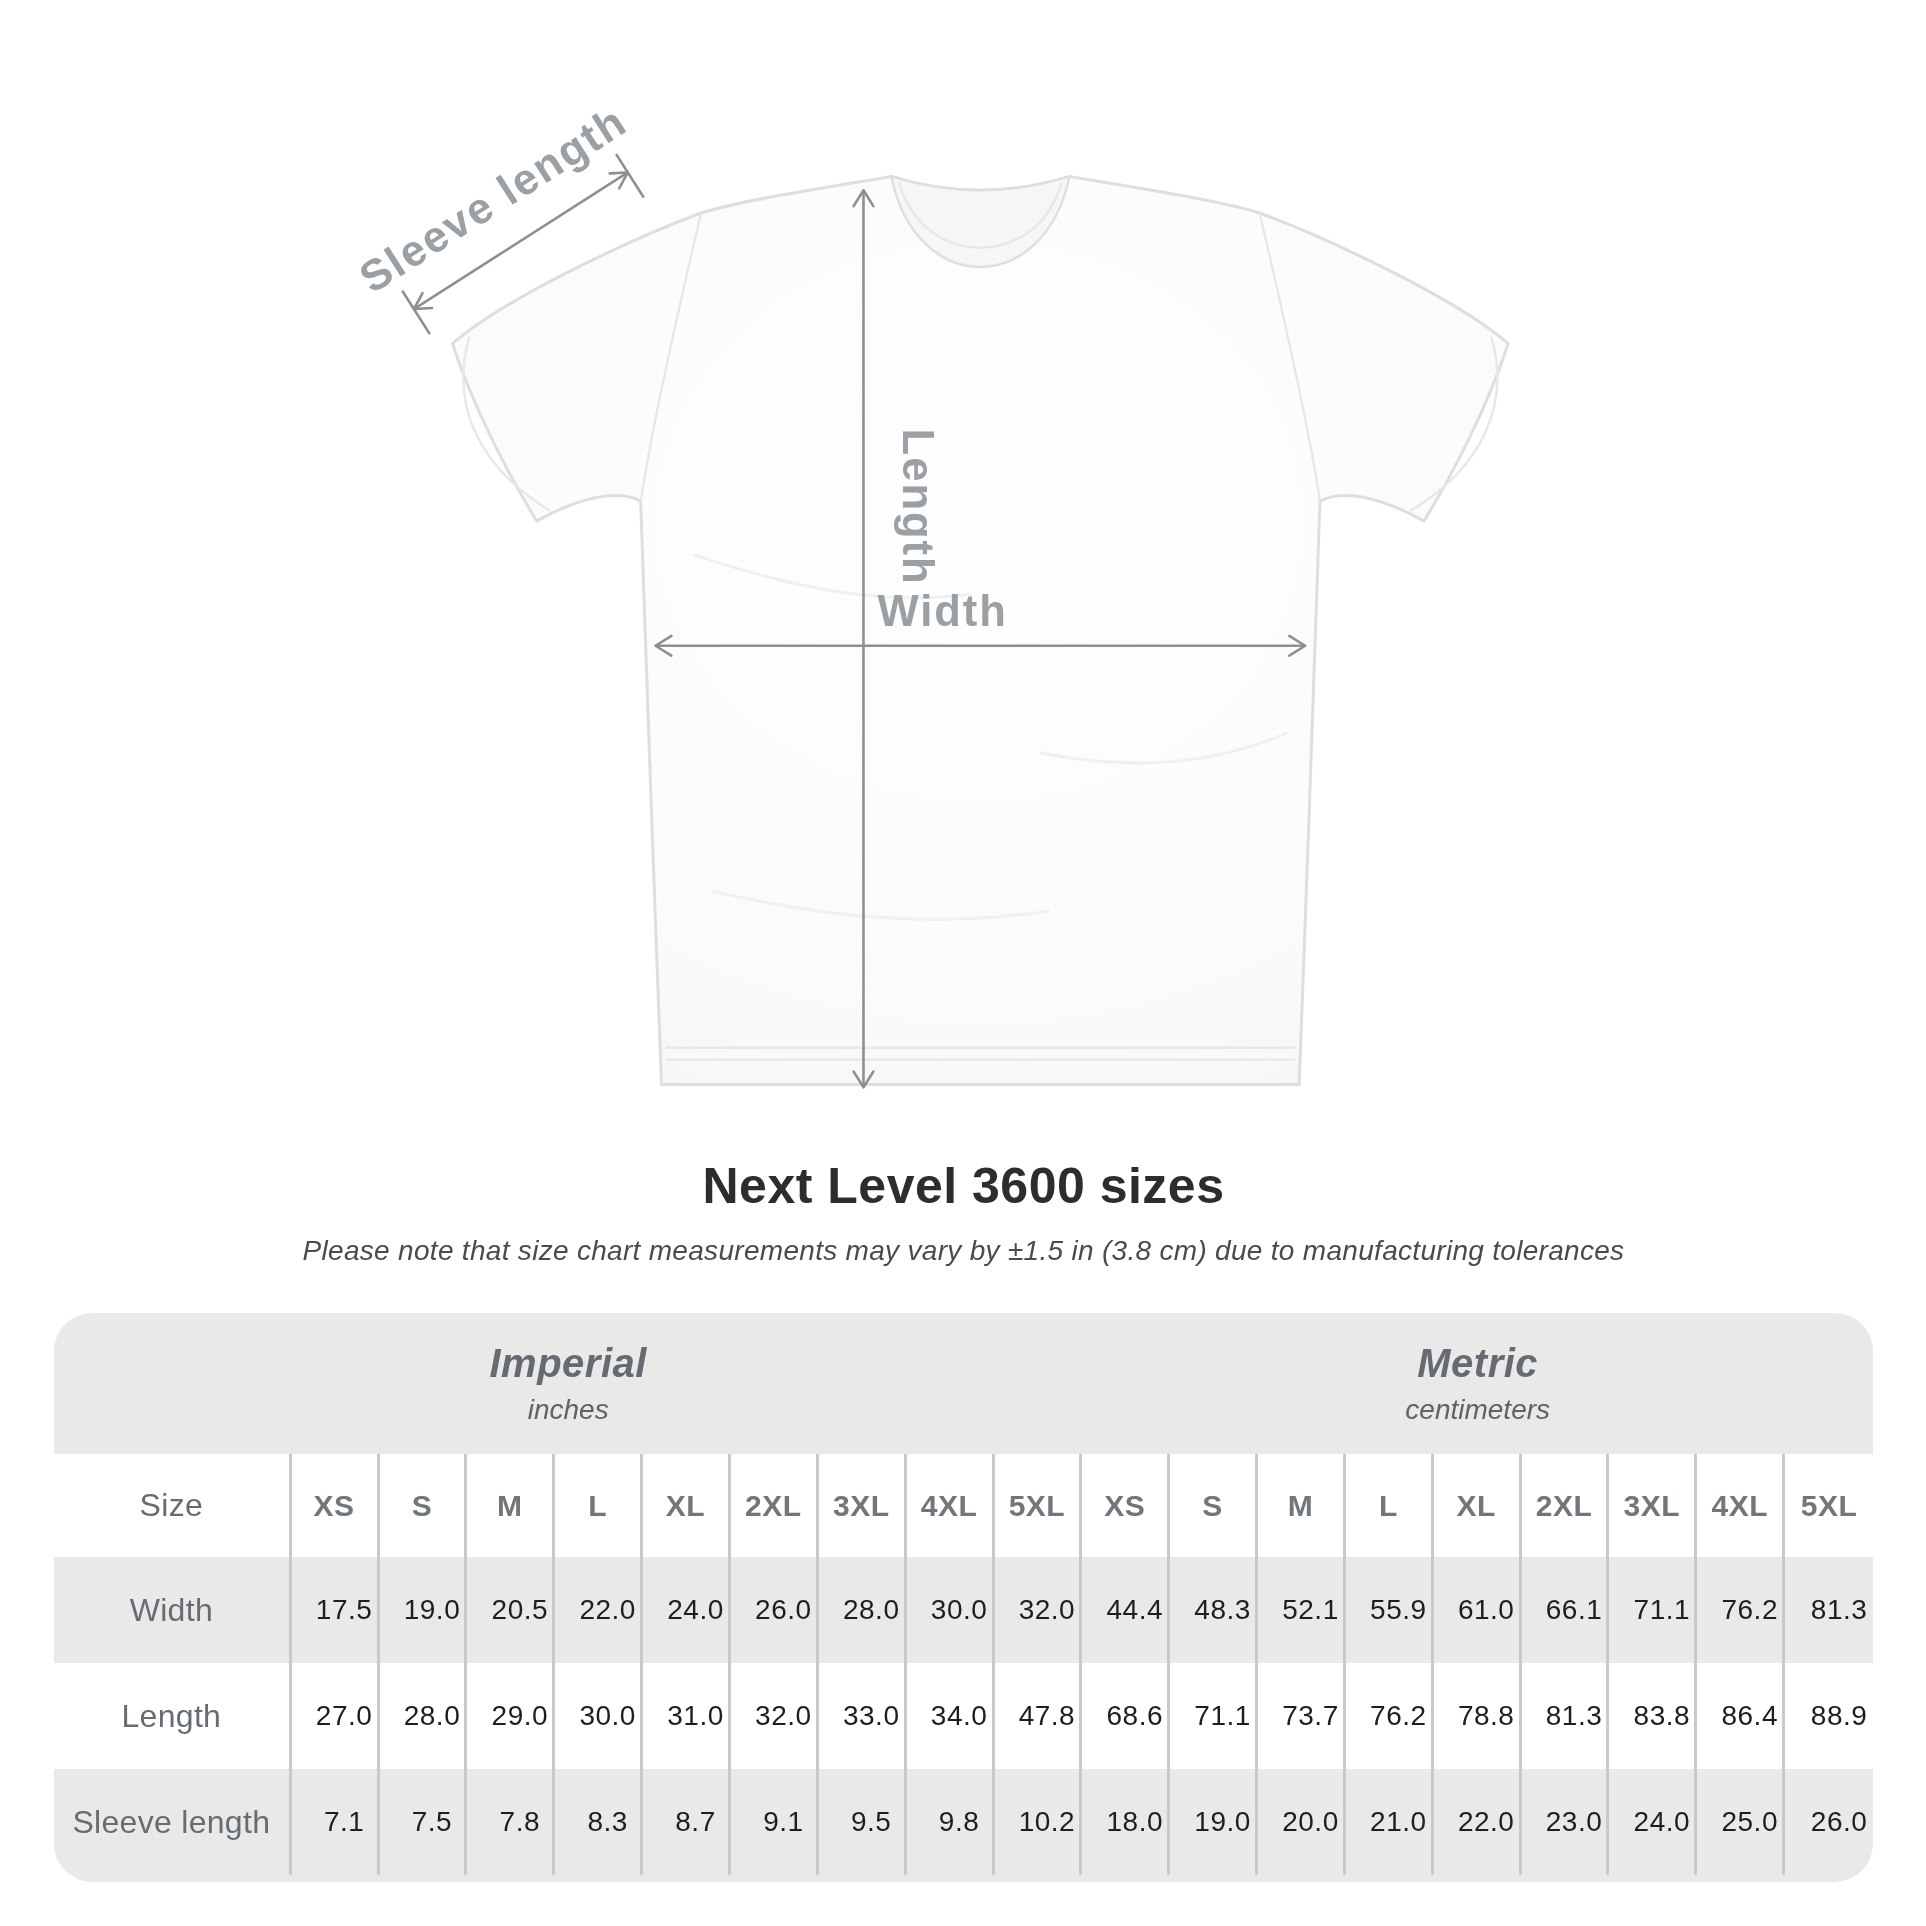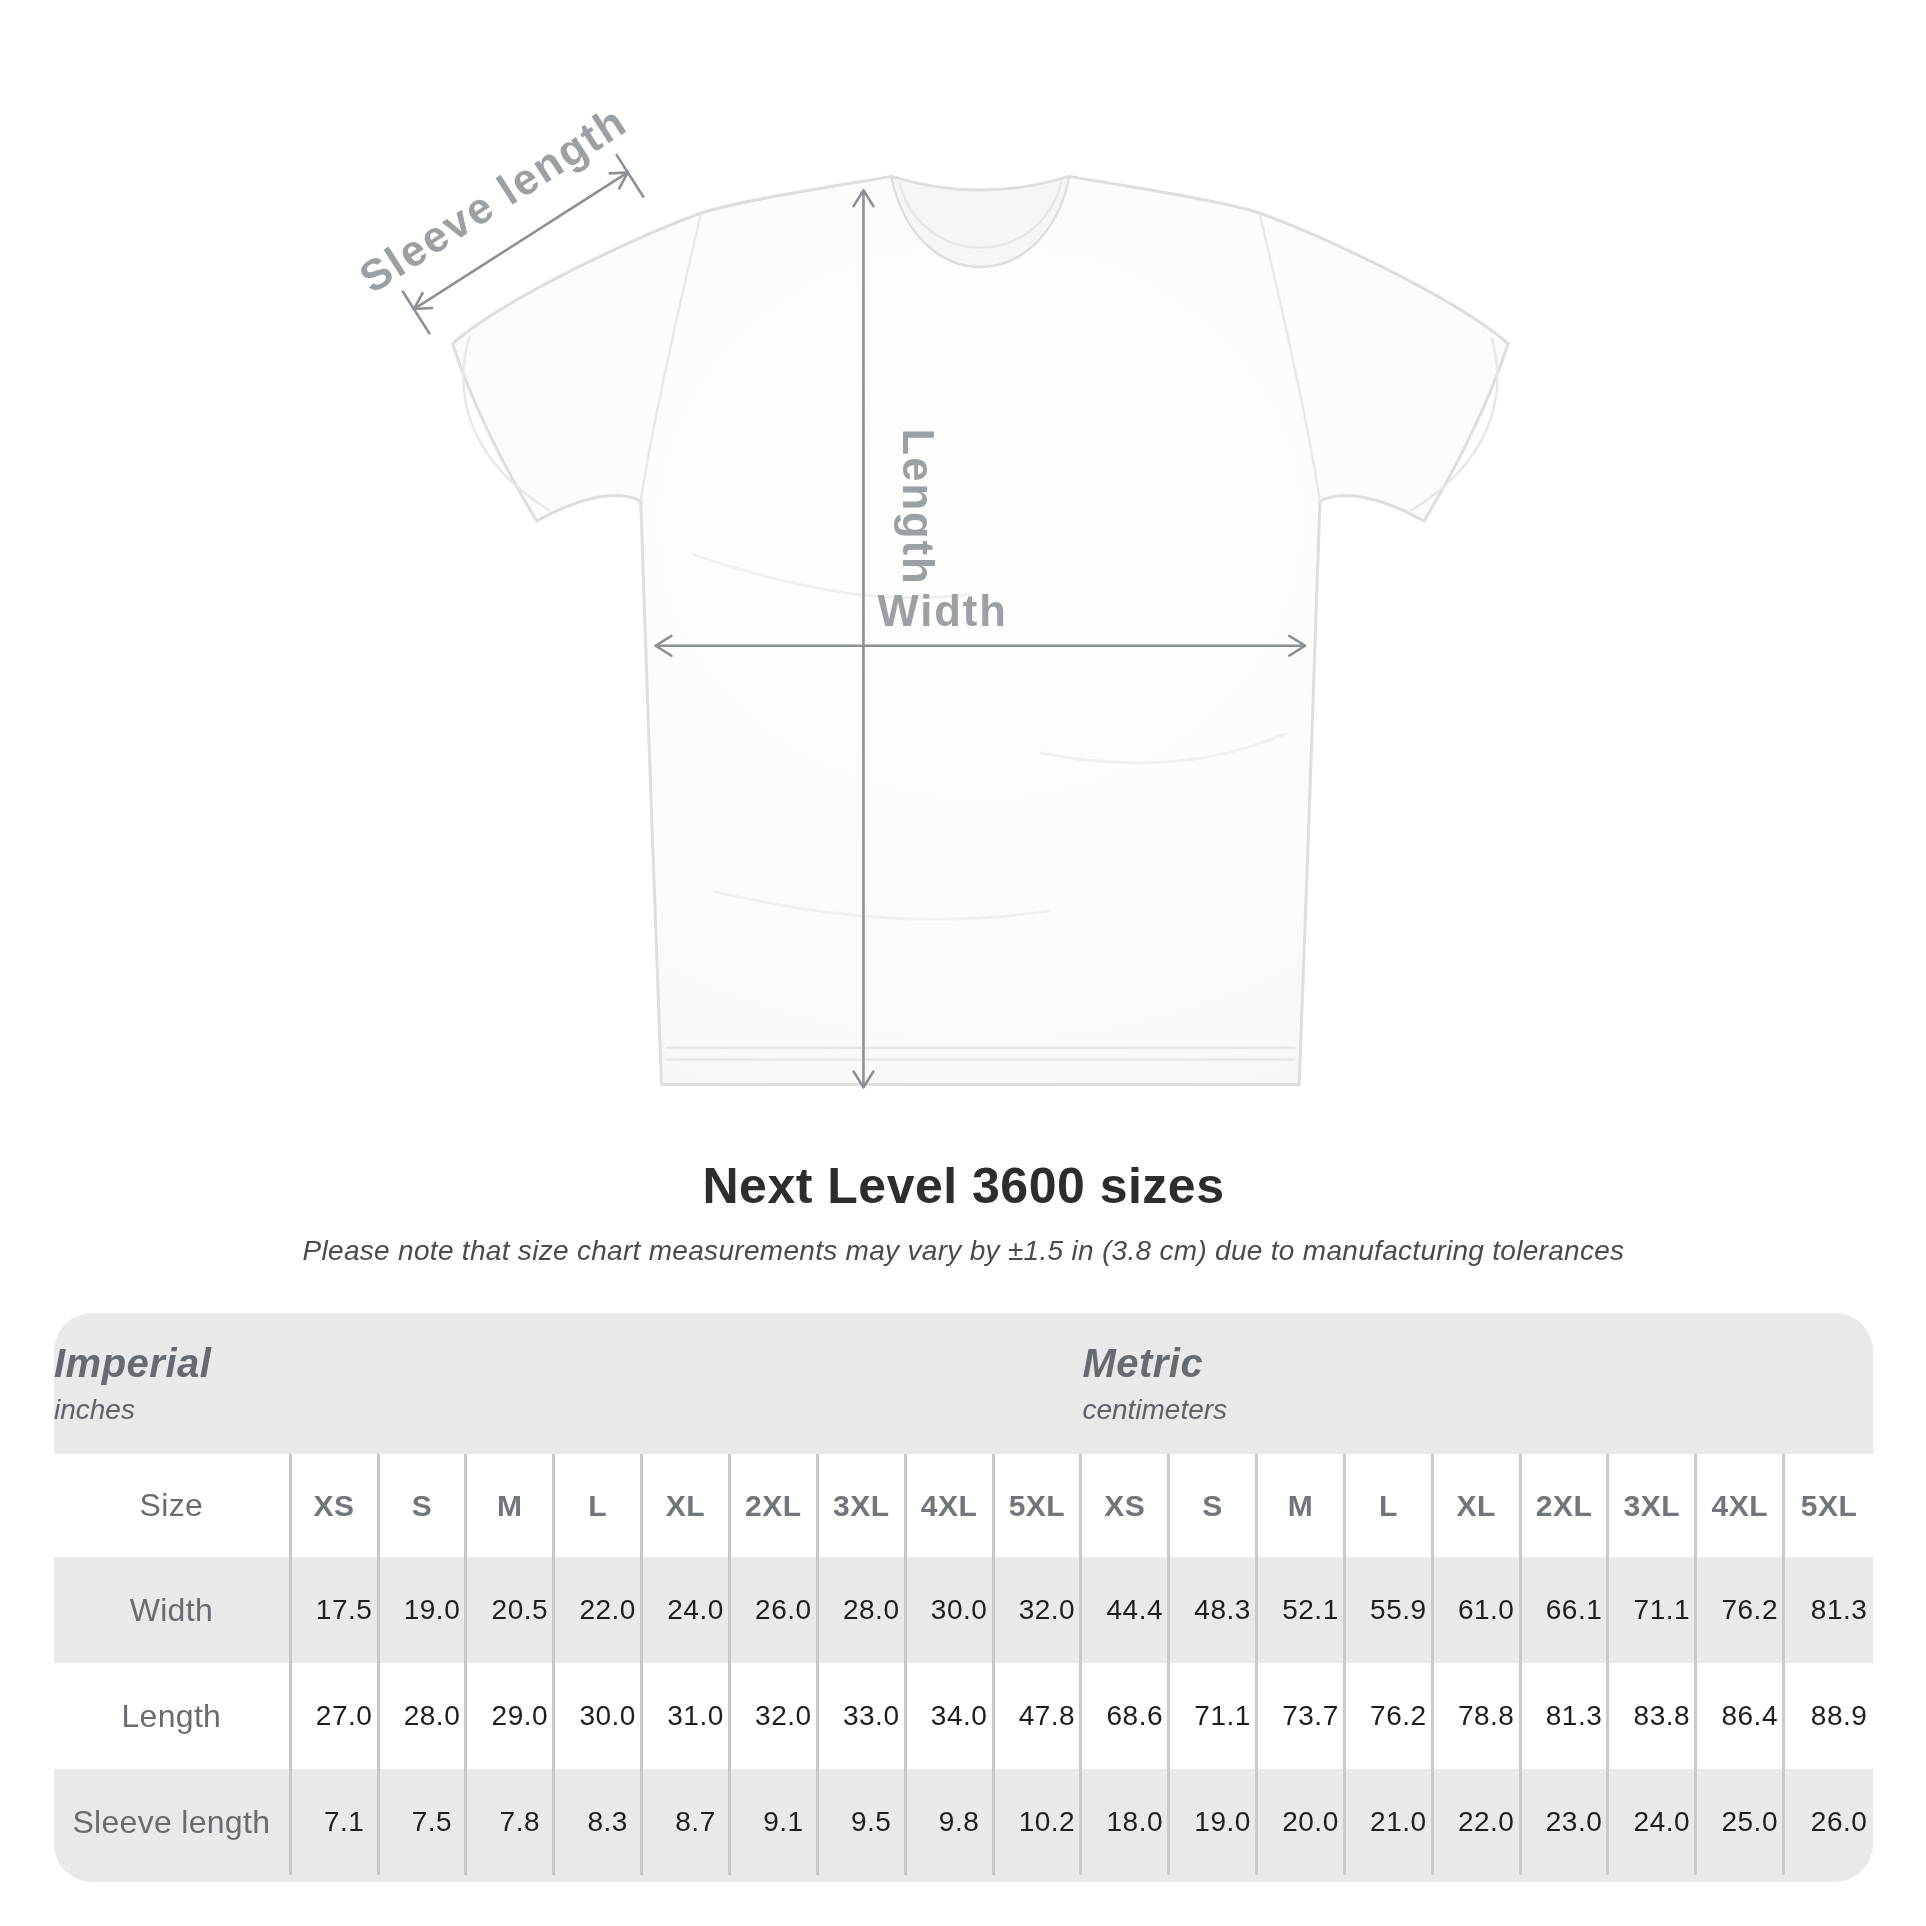--- a/index.html
+++ b/index.html
@@ -30,21 +30,21 @@
 
   
   .size-table{
     margin:46px 54px 0 54px;
     background:#e9e9e9;
     border-radius:38px;
     overflow:hidden;
     padding-bottom:7px;
   }
   .unit-band{display:grid;grid-template-columns:1038fr 798fr;height:141px;}
-  .unit{display:flex;flex-direction:column;justify-content:center;gap:8px;}
+  .unit{display:flex;flex-direction:column;align-items:center;justify-content:center;gap:8px;}
   .unit-name{font-size:40px;font-weight:bold;font-style:italic;color:#656b70;letter-spacing:0.5px;}
   .unit-sub{font-size:28px;font-style:italic;color:#5d6368;}
 
   .trow{
     display:grid;
     grid-template-columns:240fr repeat(18, 88.7fr);
     align-items:stretch;
   }
   .trow.white{background:#ffffff;}
   .trow.size-row{height:103px;}

